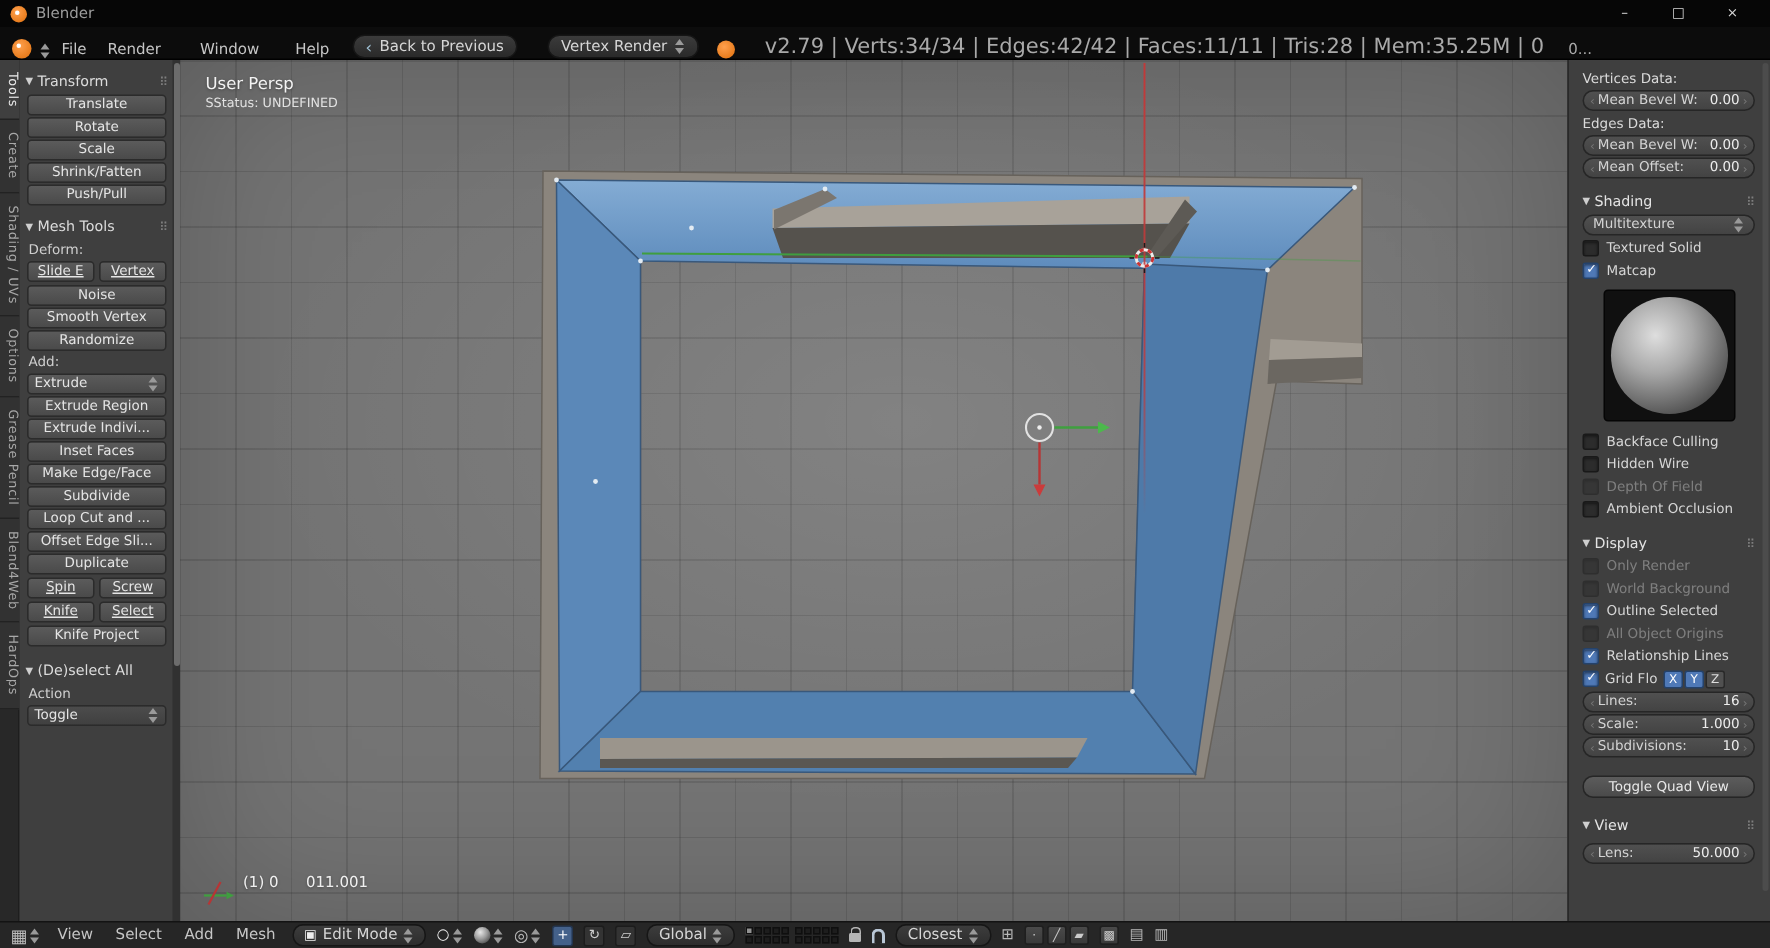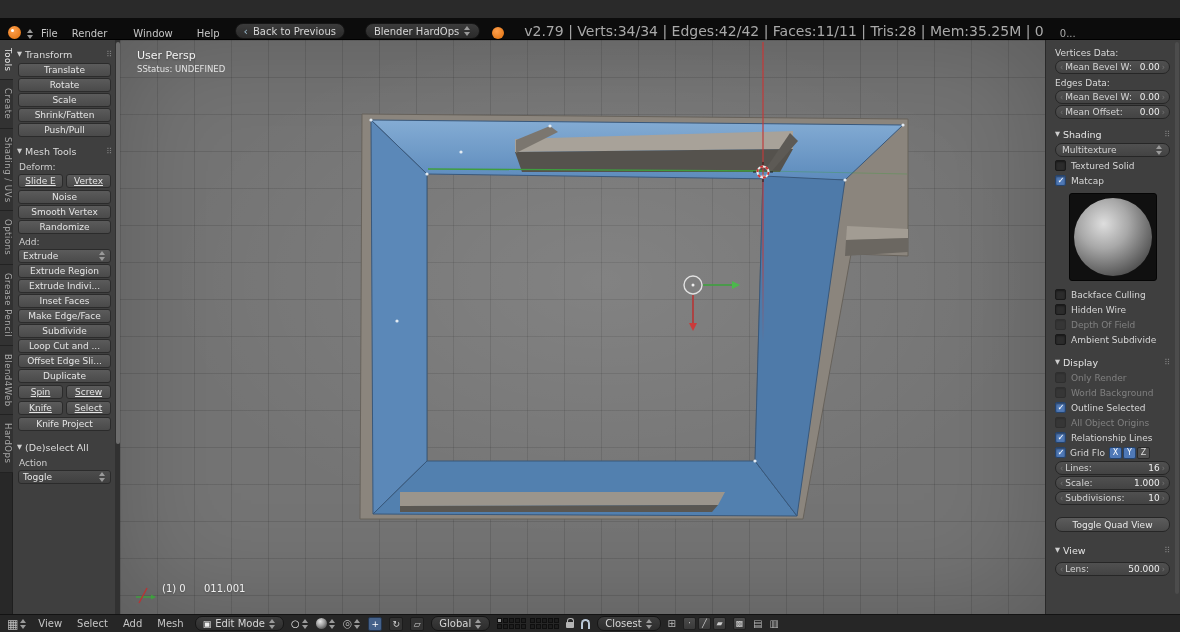--- a/index.html
+++ b/index.html
@@ -102,34 +102,43 @@
   .lock{width:8px;height:6px;background:#b5b5b5;border-radius:1px;position:relative;margin-top:3px;}
   .lock:before{content:"";position:absolute;top:-4px;left:1px;width:5px;height:4px;border:1px solid #b5b5b5;border-bottom:none;border-radius:3px 3px 0 0;}
   .magnet{width:9px;height:10px;border:2px solid #b9c7d6;border-top:none;border-radius:0 0 5px 5px;transform:rotate(180deg);}
   .selbox{width:13px;height:13px;background:linear-gradient(#4a4a4a,#3a3a3a);border:1px solid #1f1f1f;border-radius:2px;display:inline-flex;align-items:center;justify-content:center;font-size:8px;color:#ccc;}
 </style>
 </head>
 <body>
 
 <div class="window">
 
+  <div class="titlebar">
+    <span class="blender-dot"></span>
+    <span class="app-name">Blender</span>
+    <div class="win-controls">
+      <span class="win-btn">–</span>
+      <span class="win-btn">□</span>
+      <span class="win-btn">×</span>
+    </div>
+  </div>
 
   <div class="infobar">
     <span class="blender-dot" style="width:13px;height:13px;"></span>
     <span class="updown"></span>
     <span class="menu-label">File</span>
     <span class="menu-label">Render</span>
     <span class="menu-label" style="margin-left:12px;">Window</span>
     <span class="menu-label" style="margin-left:10px;">Help</span>
     <span class="pill" style="margin-left:8px;">
       <span class="back-ic">‹</span>
       <span>Back to Previous</span>
     </span>
     <span class="pill" style="margin-left:20px;">
-      <span>Blender HardOps</span>
+      <span>Vertex Render</span>
       <span class="updown"></span>
     </span>
     <span class="mini-logo"></span>
     <span class="stats">v2.79 | Verts:34/34 | Edges:42/42 | Faces:11/11 | Tris:28 | Mem:35.25M | 0</span>
     <span class="stats-tail">0...</span>
   </div>
 
   <div class="tabstrip">
     <span class="tab on">Tools</span>
     <span class="tab">Create</span>
@@ -318,21 +327,21 @@
     <div class="cb-row">
       <span class="cb"></span>
       <span>Hidden Wire</span>
     </div>
     <div class="cb-row dim">
       <span class="cb"></span>
       <span>Depth Of Field</span>
     </div>
     <div class="cb-row">
       <span class="cb"></span>
-      <span>Ambient Subdivide</span>
+      <span>Ambient Occlusion</span>
     </div>
 
     <div class="np-hdr">
       <span>Display</span>
       <span class="dots">⠿</span>
     </div>
     <div class="cb-row dim">
       <span class="cb"></span>
       <span>Only Render</span>
     </div>

